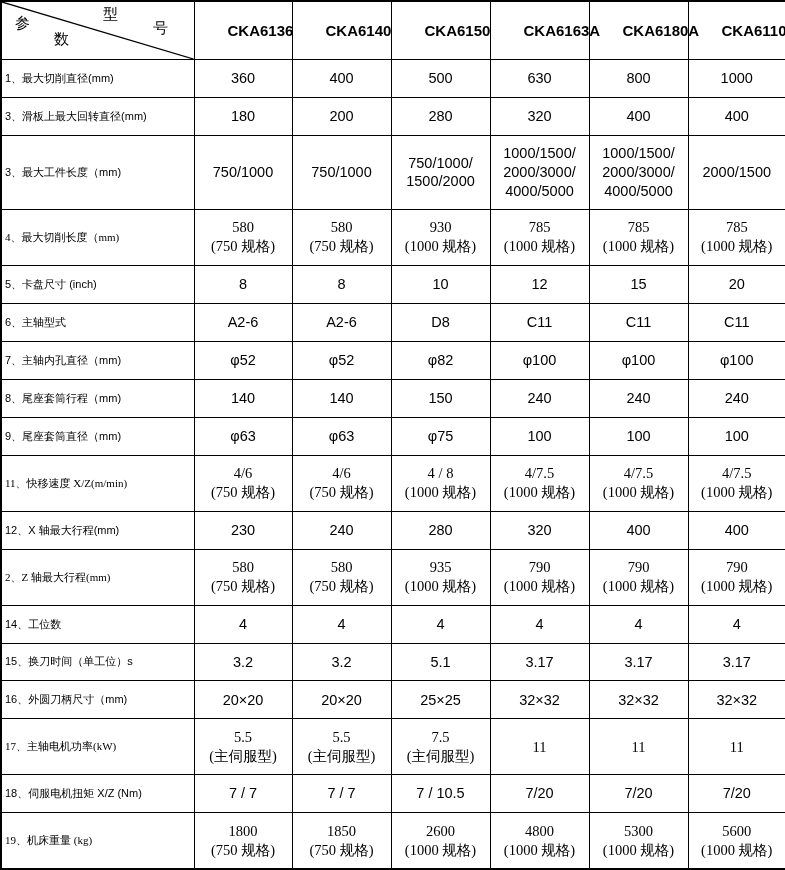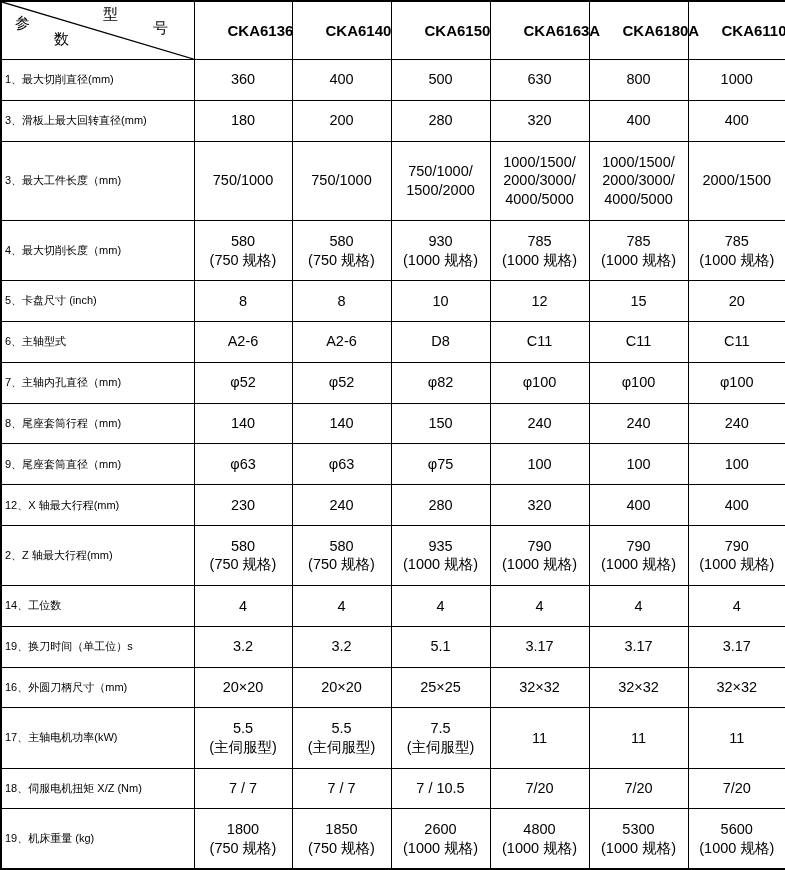--- a/index.html
+++ b/index.html
@@ -17,21 +17,21 @@
   th.corner{position:relative;padding:0;overflow:hidden;}
   th.corner svg{position:absolute;left:0;top:0;width:100%;height:100%;display:block;}
   th.corner span{position:absolute;font-weight:normal;font-size:15px;line-height:1;}
   .corner-param1{left:13px;top:13px;}
   .corner-param2{left:52px;top:29px;}
   .corner-model1{left:101px;top:4px;}
   .corner-model2{left:151px;top:18px;}
   tbody th.rowlabel{font-weight:normal;font-size:11px;text-align:left;white-space:nowrap;}
   tbody td{font-size:14.5px;text-align:center;white-space:pre-line;line-height:1.3;}
   tr.lines-1{height:36px;}
-  tr.lines-2{height:53px;}
+  tr.lines-2{height:53px;font-family:Liberation Serif, serif;}
   tr.lines-3{height:70px;}
 </style>
 </head>
 <body>
 
 <div class="page">
   <table class="spec">
     <colgroup>
       <col style="width:193px">
       <col style="width:98px">
@@ -146,20 +146,35 @@
         </tr>
         <tr class="lines-1">
           <th class="rowlabel">9、尾座套筒直径（mm)</th>
           <td>φ63</td>
           <td>φ63</td>
           <td>φ75</td>
           <td>100</td>
           <td>100</td>
           <td>100</td>
         </tr>
+        <tr class="lines-2">
+          <th class="rowlabel">11、快移速度 X/Z(m/min)</th>
+          <td>4/6
+(750 规格)</td>
+          <td>4/6
+(750 规格)</td>
+          <td>4 / 8
+(1000 规格)</td>
+          <td>4/7.5
+(1000 规格)</td>
+          <td>4/7.5
+(1000 规格)</td>
+          <td>4/7.5
+(1000 规格)</td>
+        </tr>
         <tr class="lines-1">
           <th class="rowlabel">12、X 轴最大行程(mm)</th>
           <td>230</td>
           <td>240</td>
           <td>280</td>
           <td>320</td>
           <td>400</td>
           <td>400</td>
         </tr>
         <tr class="lines-2">
@@ -180,21 +195,21 @@
         <tr class="lines-1">
           <th class="rowlabel">14、工位数</th>
           <td>4</td>
           <td>4</td>
           <td>4</td>
           <td>4</td>
           <td>4</td>
           <td>4</td>
         </tr>
         <tr class="lines-1">
-          <th class="rowlabel">19、换刀时间（单工位）s</th>
+          <th class="rowlabel">15、换刀时间（单工位）s</th>
           <td>3.2</td>
           <td>3.2</td>
           <td>5.1</td>
           <td>3.17</td>
           <td>3.17</td>
           <td>3.17</td>
         </tr>
         <tr class="lines-1">
           <th class="rowlabel">16、外圆刀柄尺寸（mm)</th>
           <td>20×20</td>

